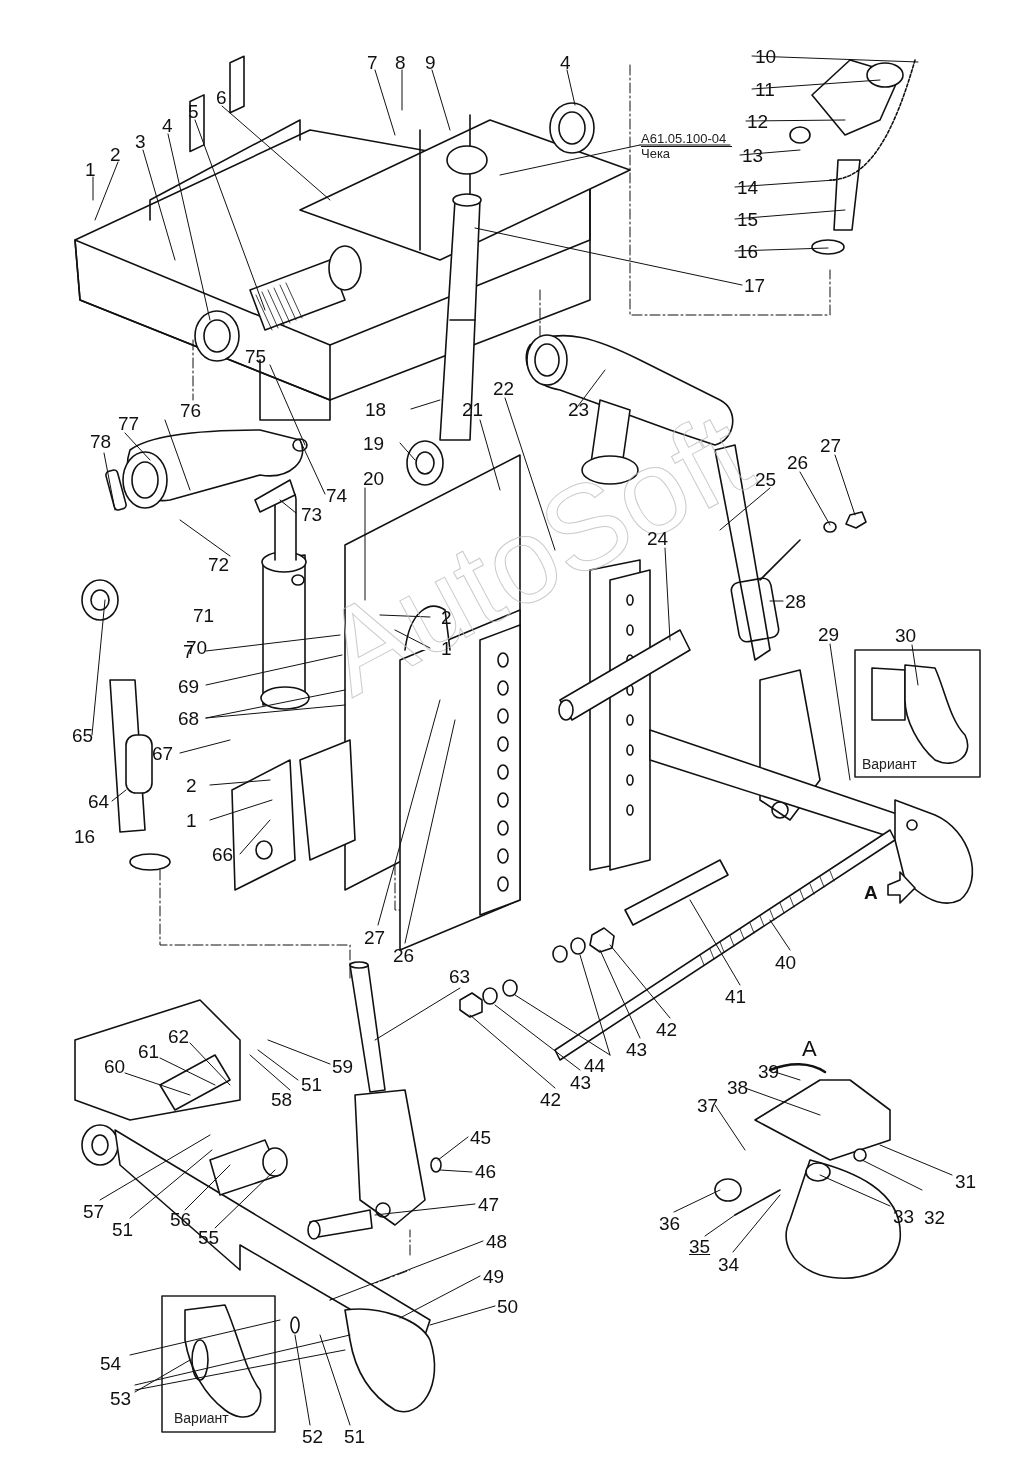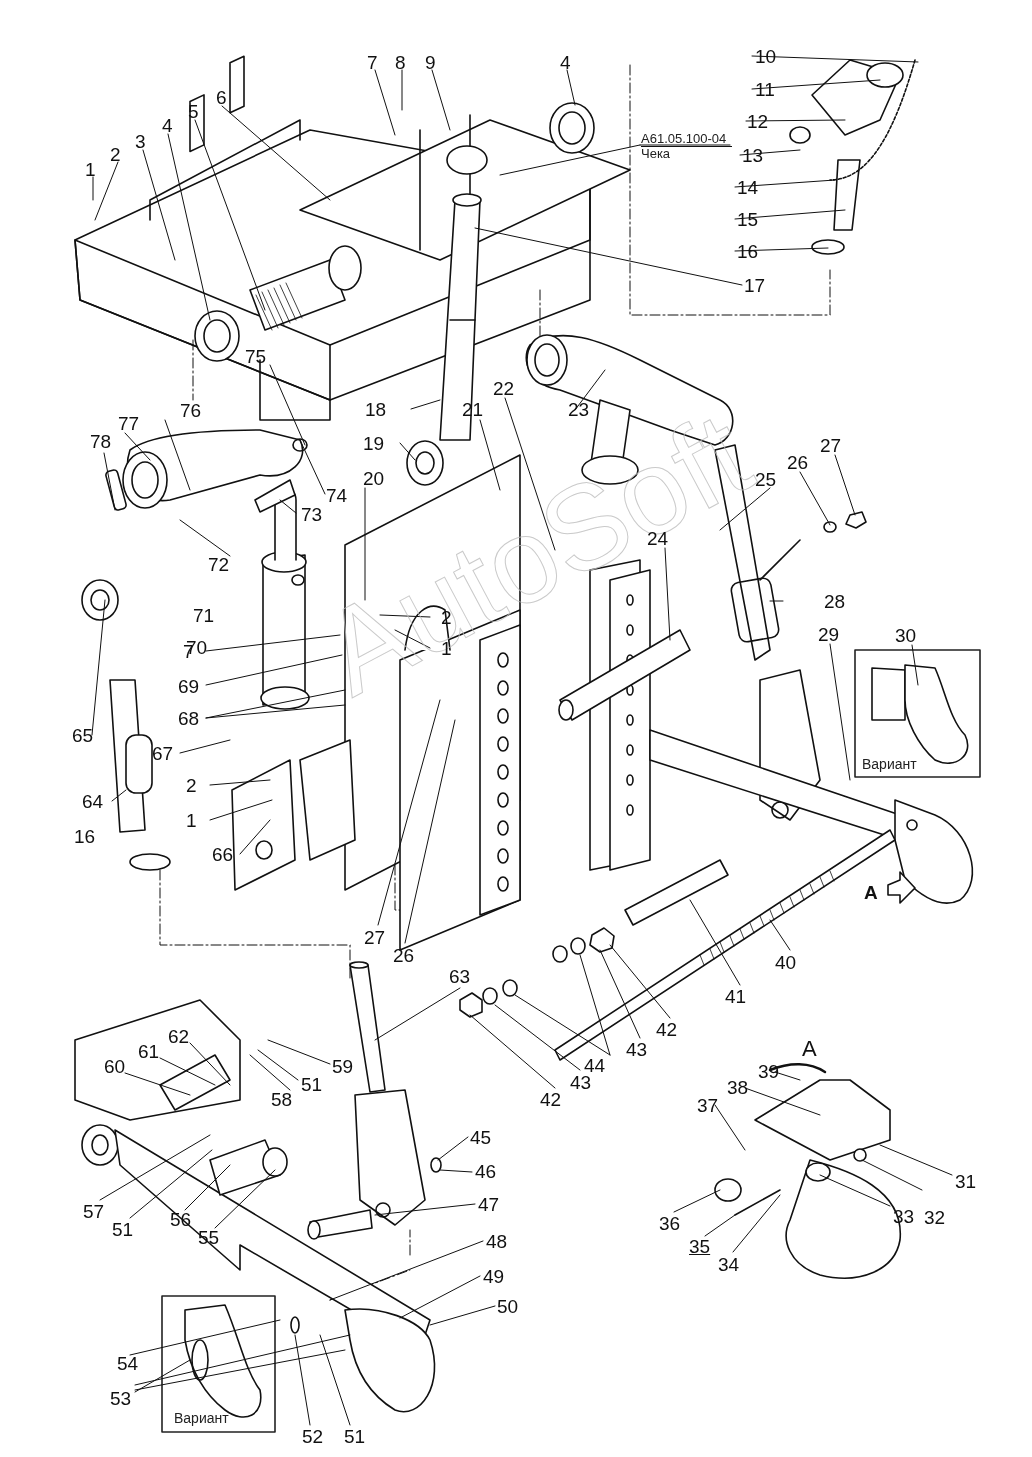--- a/index.html
+++ b/index.html
@@ -376,33 +376,33 @@
     <div class="lbl" style="left: 365px; top: 400px;">18</div>
     <div class="lbl" style="left: 363px; top: 434px;">19</div>
     <div class="lbl" style="left: 363px; top: 469px;">20</div>
     <div class="lbl" style="left: 462px; top: 400px;">21</div>
     <div class="lbl" style="left: 493px; top: 379px;">22</div>
     <div class="lbl" style="left: 568px; top: 400px;">23</div>
     <div class="lbl" style="left: 647px; top: 529px;">24</div>
     <div class="lbl" style="left: 755px; top: 470px;">25</div>
     <div class="lbl" style="left: 787px; top: 453px;">26</div>
     <div class="lbl" style="left: 820px; top: 436px;">27</div>
-    <div class="lbl" style="left: 785px; top: 592px; margin-left: 39px;">28</div>
+    <div class="lbl" style="left: 785px; top: 592px;">28</div>
     <div class="lbl" style="left: 818px; top: 625px;">29</div>
     <div class="lbl" style="left: 895px; top: 626px;">30</div>
     <div class="lbl" style="left: 441px; top: 639px;">1</div>
     <div class="lbl" style="left: 441px; top: 608px;">2</div>
     <div class="lbl" style="left: 183px; top: 642px;">7</div>
     <div class="lbl" style="left: 193px; top: 606px;">71</div>
     <div class="lbl" style="left: 186px; top: 638px;">70</div>
     <div class="lbl" style="left: 178px; top: 677px;">69</div>
     <div class="lbl" style="left: 178px; top: 709px;">68</div>
     <div class="lbl" style="left: 152px; top: 744px;">67</div>
     <div class="lbl" style="left: 72px; top: 726px;">65</div>
-    <div class="lbl" style="left: 82px; top: 792px;">64</div>
+    <div class="lbl" style="left: 88px; top: 792px;">64</div>
     <div class="lbl" style="left: 74px; top: 827px;">16</div>
     <div class="lbl" style="left: 186px; top: 776px;">2</div>
     <div class="lbl" style="left: 186px; top: 811px;">1</div>
     <div class="lbl" style="left: 212px; top: 845px;">66</div>
     <div class="lbl" style="left: 364px; top: 928px;">27</div>
     <div class="lbl" style="left: 393px; top: 946px;">26</div>
     <div class="lbl" style="left: 90px; top: 432px;">78</div>
     <div class="lbl" style="left: 118px; top: 414px;">77</div>
     <div class="lbl" style="left: 150px; top: 401px; margin-left: 30px;">76</div>
     <div class="lbl" style="left: 245px; top: 347px;">75</div>
@@ -413,21 +413,21 @@
     <div class="lbl" style="left: 168px; top: 1027px;">62</div>
     <div class="lbl" style="left: 138px; top: 1042px;">61</div>
     <div class="lbl" style="left: 104px; top: 1057px;">60</div>
     <div class="lbl" style="left: 332px; top: 1057px;">59</div>
     <div class="lbl" style="left: 271px; top: 1090px;">58</div>
     <div class="lbl" style="left: 301px; top: 1075px;">51</div>
     <div class="lbl" style="left: 83px; top: 1202px;">57</div>
     <div class="lbl" style="left: 112px; top: 1220px;">51</div>
     <div class="lbl" style="left: 170px; top: 1210px;">56</div>
     <div class="lbl" style="left: 198px; top: 1228px;">55</div>
-    <div class="lbl" style="left: 117px; top: 1354px;">54</div>
+    <div class="lbl" style="left: 100px; top: 1354px;">54</div>
     <div class="lbl" style="left: 110px; top: 1389px;">53</div>
     <div class="lbl" style="left: 302px; top: 1427px;">52</div>
     <div class="lbl" style="left: 344px; top: 1427px;">51</div>
     <div class="lbl" style="left: 497px; top: 1297px;">50</div>
     <div class="lbl" style="left: 483px; top: 1267px;">49</div>
     <div class="lbl" style="left: 486px; top: 1232px;">48</div>
     <div class="lbl" style="left: 478px; top: 1195px;">47</div>
     <div class="lbl" style="left: 475px; top: 1162px;">46</div>
     <div class="lbl" style="left: 470px; top: 1128px;">45</div>
     <div class="lbl" style="left: 584px; top: 1056px;">44</div>

